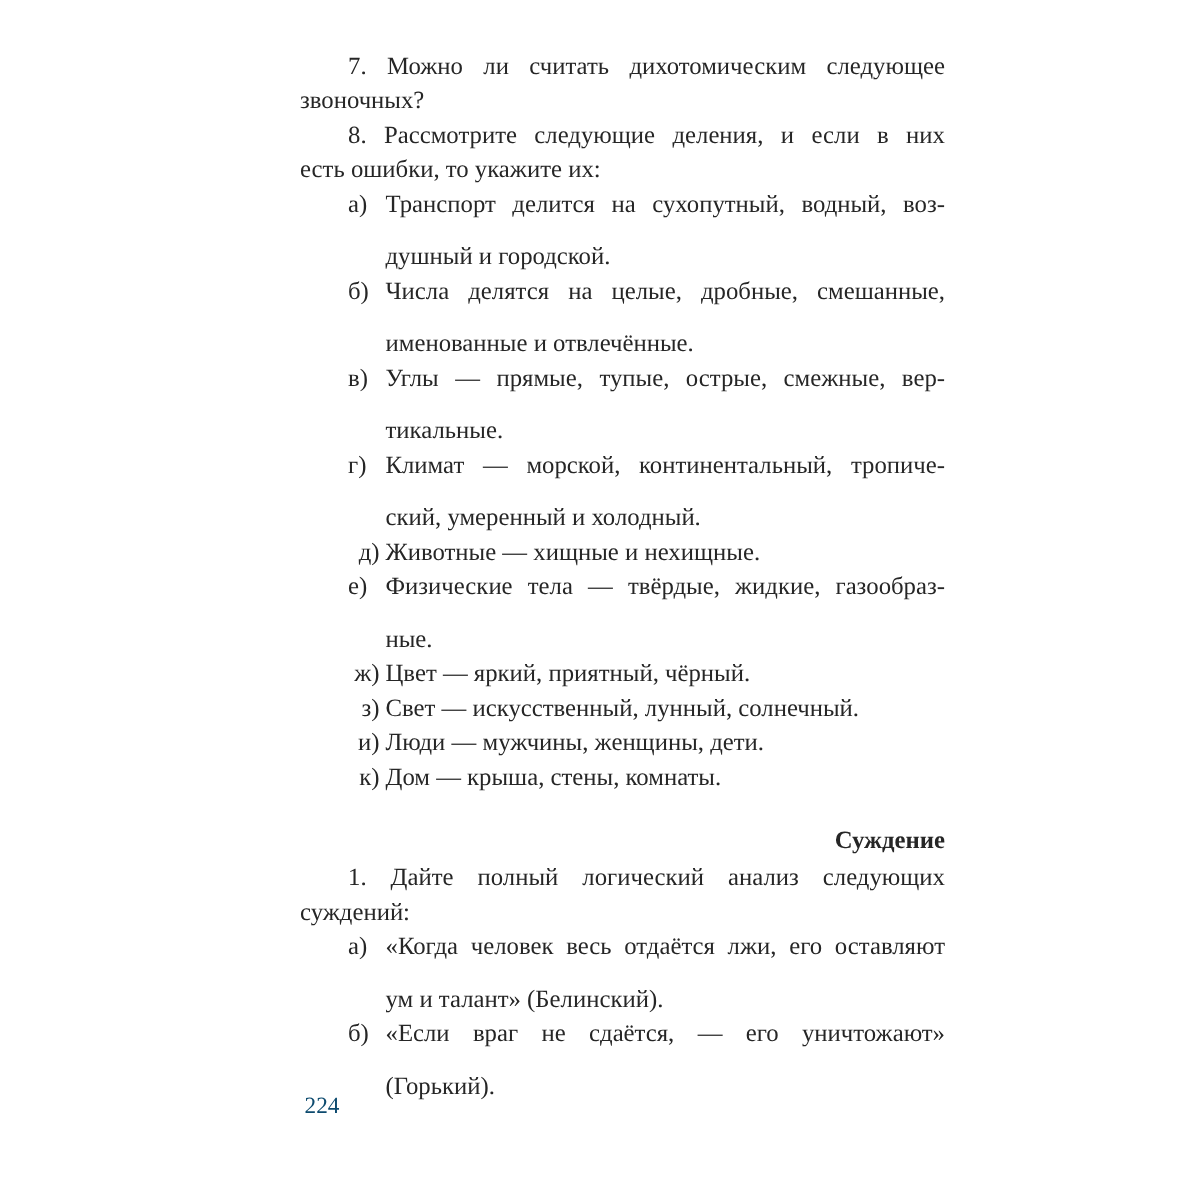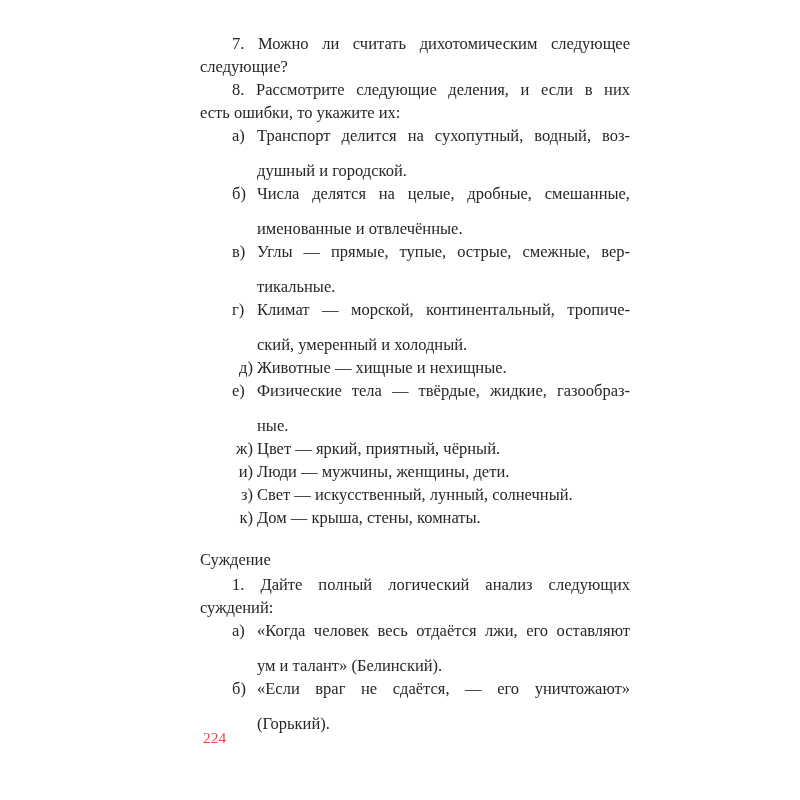--- a/index.html
+++ b/index.html
@@ -29,40 +29,40 @@
   .hang { padding-left: 57px; margin-top: 12px; }   
   .just { text-align: justify; text-align-last: justify; }
   .lbl  {
     display: inline-block;
     width: 21px;
     text-align: right;
     margin-right: 4px;
   }
   .gap8 { }     
   .heading {
-    text-align: left;
-    font-weight: normal;
+    text-align: right;
+    font-weight: bold;
     margin-top: 19px;
     margin-bottom: 2px;
   }
   .pagenum {
     position: absolute;
     left: 203px; top: 726px;
     font-size: 15.5px;
-    color: #ef4444;
+    color: #0c4a6e;
   }
 </style>
 </head>
 <body>
 
 <div class="page">
   <div class="textblock">
 
     <div class="line ind just">7. Можно ли считать дихотомическим следующее</div>
-    <div class="line">следующие?</div>
+    <div class="line">звоночных?</div>
 
     <div class="line ind just gap8">8. Рассмотрите следующие деления, и если в них</div>
     <div class="line">есть ошибки, то укажите их:</div>
 
     <div class="line item just"><span class="lbl">а)</span><span>Транспорт делится на сухопутный, водный, воз-</span></div>
     <div class="line hang">душный и городской.</div>
 
     <div class="line item just"><span class="lbl">б)</span><span>Числа делятся на целые, дробные, смешанные,</span></div>
     <div class="line hang">именованные и отвлечённые.</div>
 
@@ -72,23 +72,23 @@
     <div class="line item just"><span class="lbl">г)</span><span>Климат — морской, континентальный, тропиче-</span></div>
     <div class="line hang">ский, умеренный и холодный.</div>
 
     <div class="line item"><span class="lbl">д)</span><span>Животные — хищные и нехищные.</span></div>
 
     <div class="line item just"><span class="lbl">е)</span><span>Физические тела — твёрдые, жидкие, газообраз-</span></div>
     <div class="line hang">ные.</div>
 
     <div class="line item"><span class="lbl">ж)</span><span>Цвет — яркий, приятный, чёрный.</span></div>
 
+    <div class="line item"><span class="lbl">з)</span><span>Свет — искусственный, лунный, солнечный.</span></div>
+
     <div class="line item"><span class="lbl">и)</span><span>Люди — мужчины, женщины, дети.</span></div>
-
-    <div class="line item"><span class="lbl">з)</span><span>Свет — искусственный, лунный, солнечный.</span></div>
 
     <div class="line item"><span class="lbl">к)</span><span>Дом — крыша, стены, комнаты.</span></div>
 
     <div class="heading">Суждение</div>
 
     <div class="line ind just">1. Дайте полный логический анализ следующих</div>
     <div class="line">суждений:</div>
 
     <div class="line item just"><span class="lbl">а)</span><span>«Когда человек весь отдаётся лжи, его оставляют</span></div>
     <div class="line hang">ум и талант» (Белинский).</div>

